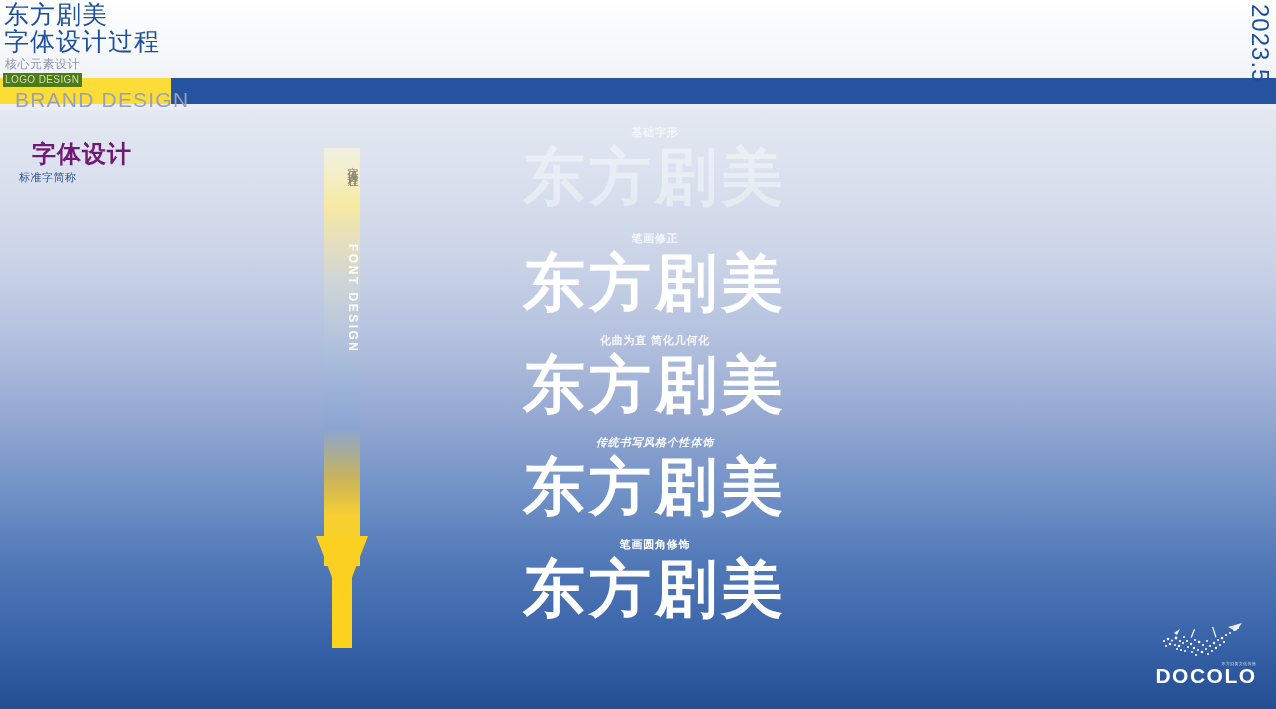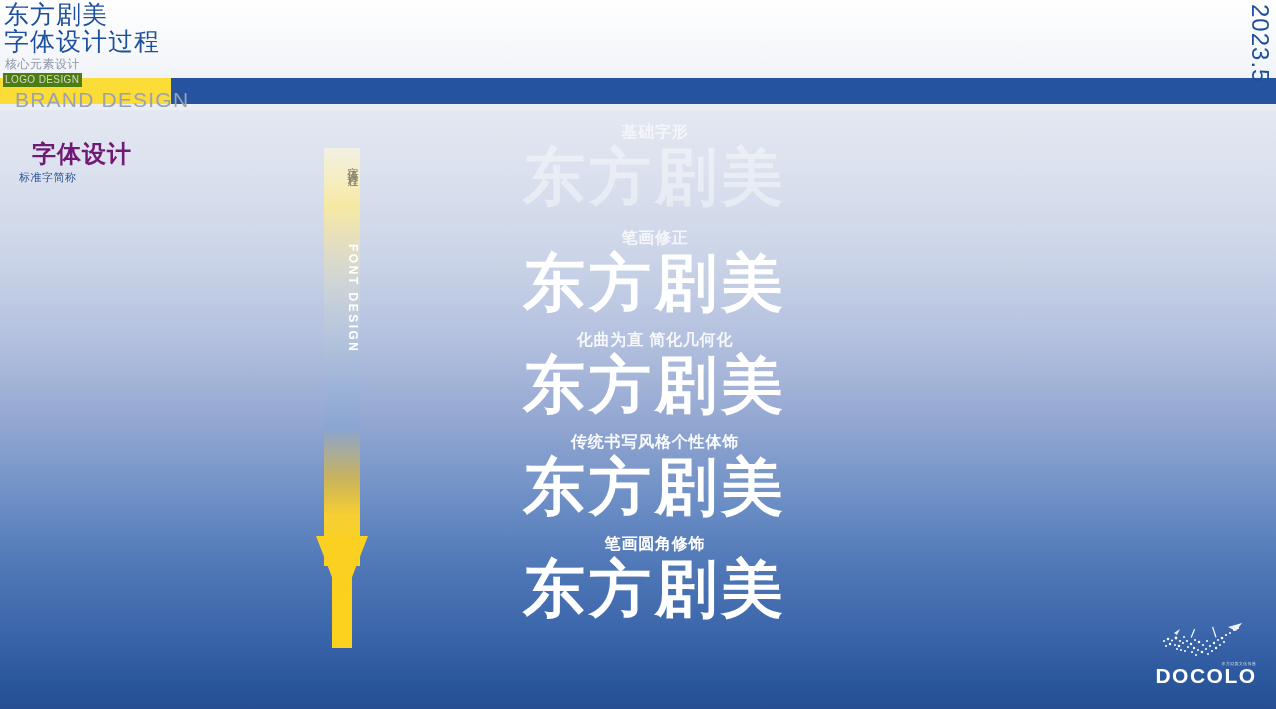--- a/index.html
+++ b/index.html
@@ -235,40 +235,40 @@
     width: 470px;
     z-index: 6;
   }
   .stage {
     position: relative;
     width: 470px;
     text-align: center;
   }
   .stage-label {
     color: #ffffff;
-    font-size: 16px;
+    font-size: 11px;
     font-weight: bold;
     letter-spacing: 0.8px;
     line-height: 14px;
     white-space: nowrap;
   }
   .stage-word {
     color: #ffffff;
     font-size: 62px;
     font-weight: bold;
     letter-spacing: 4px;
     line-height: 76px;
     white-space: nowrap;
   }
 
   .stage-1 .stage-label { color: rgba(255,255,255,0.62); }
   .stage-1 .stage-word  { color: rgba(255,255,255,0.42); }
   .stage-2 .stage-label { color: rgba(255,255,255,0.78); }
   .stage-3 .stage-label { color: rgba(255,255,255,0.88); }
-  .stage-4 .stage-label { color: rgba(255,255,255,0.95); }
+  .stage-4 .stage-label { color: rgba(255,255,255,0.95); font-style: italic; }
   .stage-5 .stage-label { color: #ffffff; }
 
   .stage-1 { margin-top: 0px; }
   .stage-2 { margin-top: 16px; }
   .stage-3 { margin-top: 12px; }
   .stage-4 { margin-top: 12px; }
   .stage-5 { margin-top: 12px; }
 
   
   .brand-logo {

